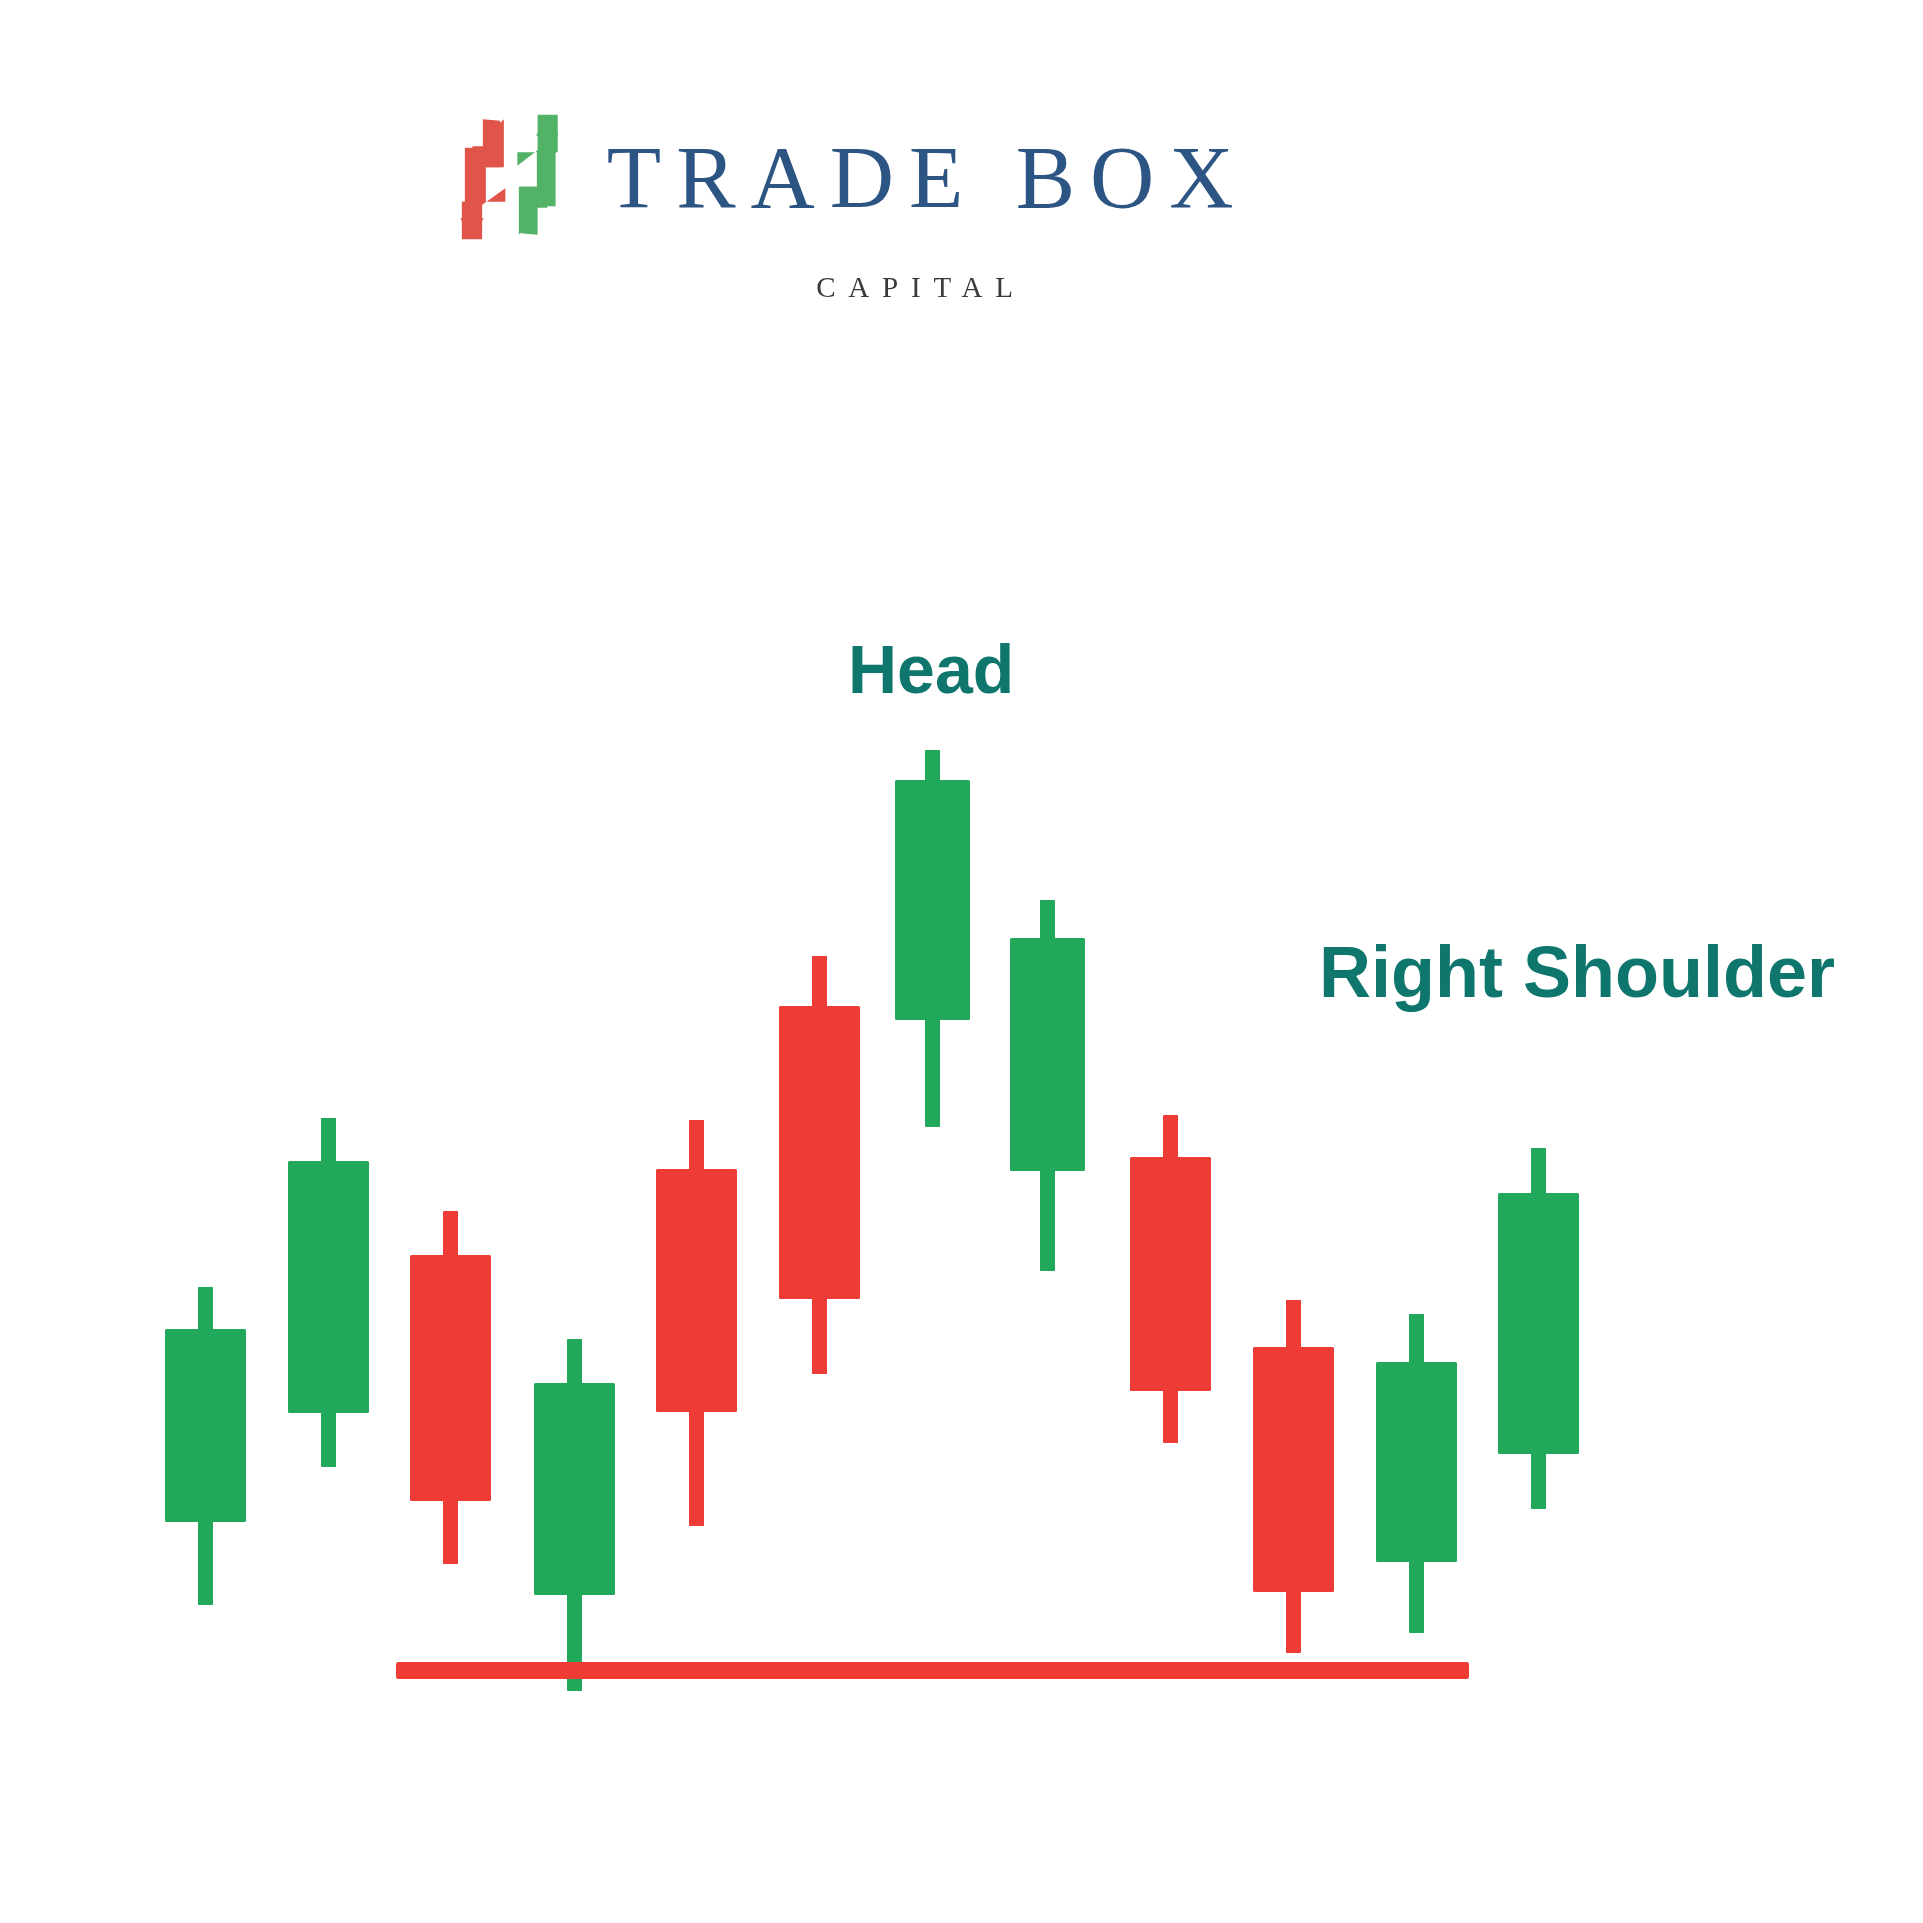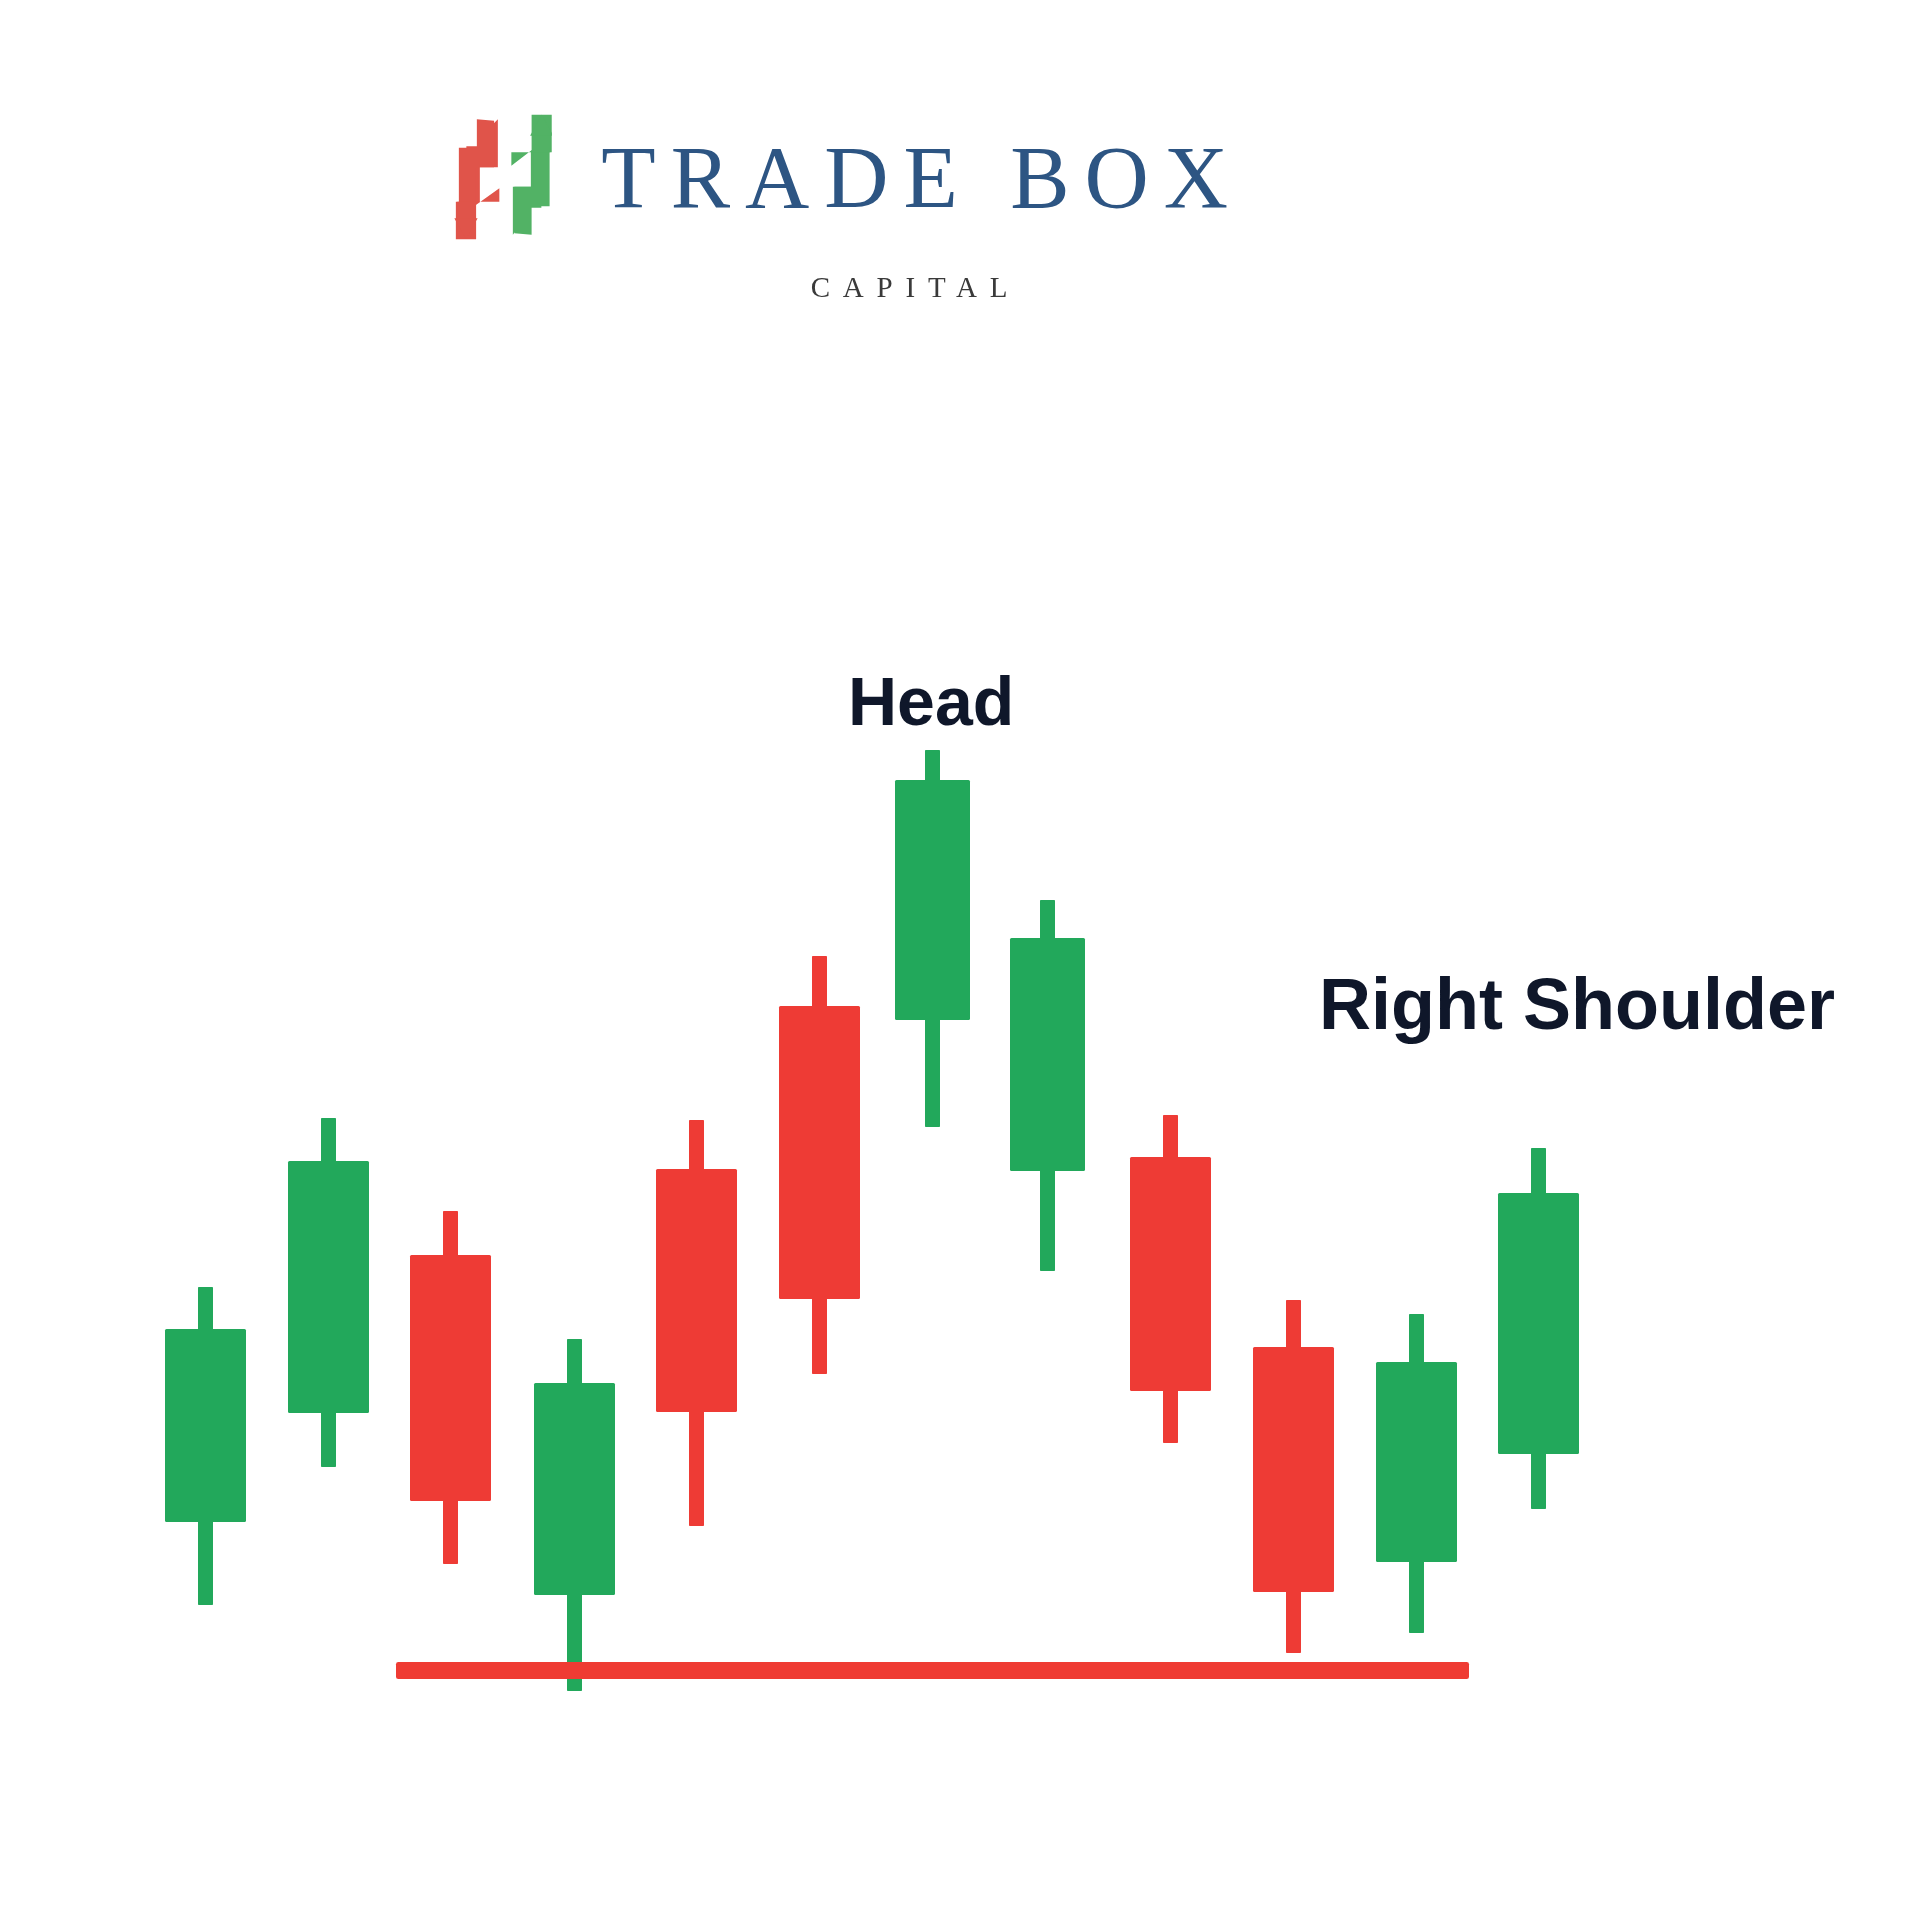--- a/index.html
+++ b/index.html
@@ -15,20 +15,21 @@
     overflow: hidden;
   }
 
   
   #brand-header {
     position: absolute;
     left: 0;
     top: 0;
     width: 1696px;
     height: 316px;
+    padding-left: 11px;
   }
   #brand-lockup {
     position: absolute;
     left: 50%;
     top: 113px;
     transform: translateX(-50%);
     display: flex;
     flex-direction: column;
     align-items: center;
   }
@@ -91,26 +92,25 @@
     border-radius: 1.5px;
   }
 
   #neckline {
     position: absolute;
     border-radius: 2.3px;
   }
 
   .chart-label {
     position: absolute;
-    color: #0f172a;
+    color: #0f766e;
     font-weight: bold;
     line-height: 1;
     white-space: nowrap;
     font-family: "Liberation Sans", sans-serif;
-    margin-top: 32px;
   }
   #label-left-shoulder  { font-size: 68px; left: 126px;  top: 975px; }
   #label-head           { font-size: 68px; left: 848px; top: 635px;  }
   #label-right-shoulder { font-size: 72px; left: 1319px; top: 936px; }
   #label-neckline       { font-size: 68px; left: 778px; top: 1751px; transform: translateX(-50%); }
 </style>
 </head>
 <body>
 
 <div id="brand-header">

